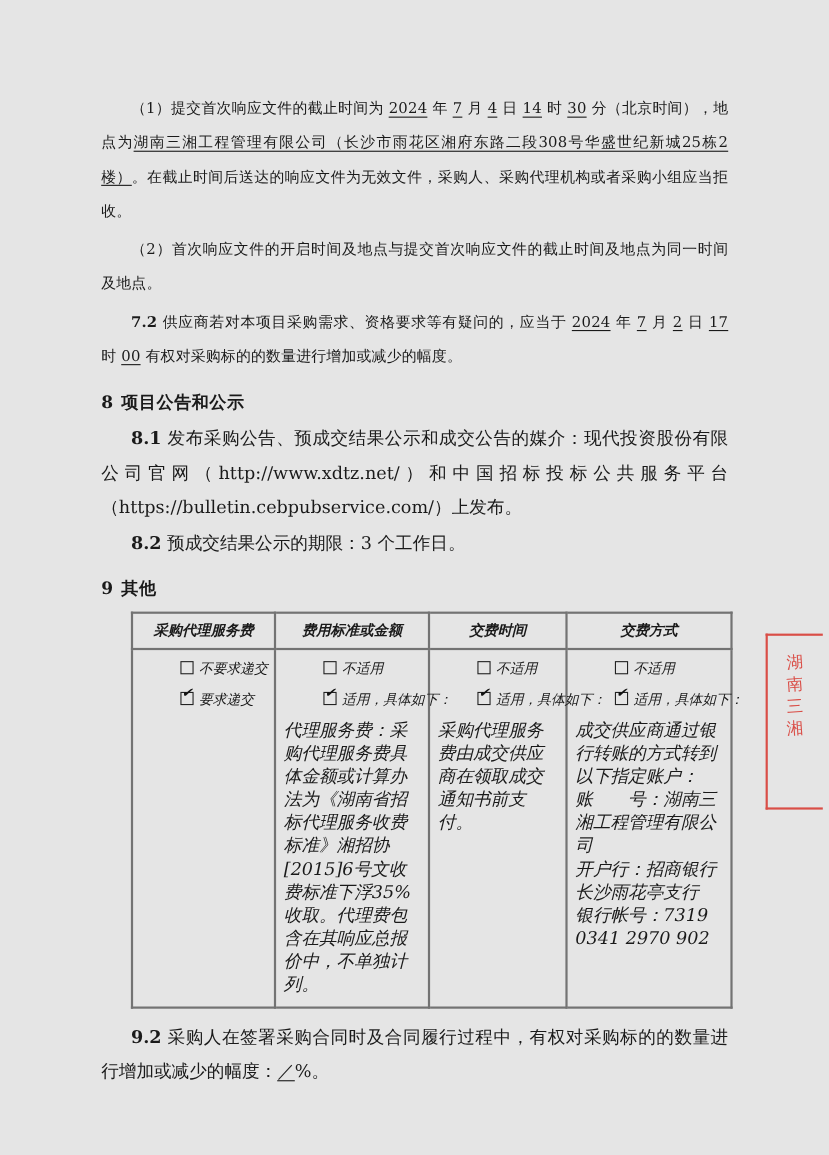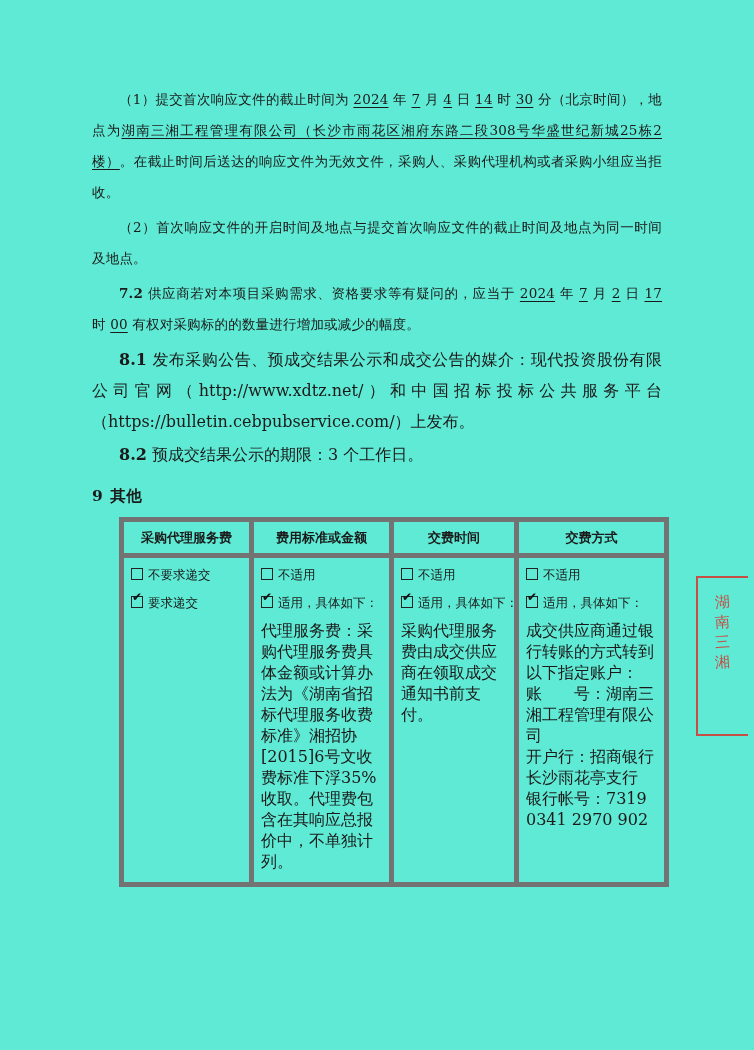--- a/index.html
+++ b/index.html
@@ -4,21 +4,21 @@
 <style>
   html, body {
     margin: 0;
     padding: 0;
     background: #ffffff;
   }
   #page {
     position: relative;
     width: 754px;
     height: 1050px;
-    background: #5eead4;
+    background: #e5e5e5;
     font-family: "DejaVu Serif", "Liberation Serif", serif;
     color: #1a1a1a;
     overflow: hidden;
   }
   .content {
     position: absolute;
     left: 92px;
     top: 84px;
     width: 570px;
   }
@@ -51,26 +51,27 @@
     text-align: justify;
   }
   
   table.fee {
     border-collapse: collapse;
     width: 545px;
     margin: 6px 0 0 27px;
     table-layout: fixed;
   }
   table.fee td, table.fee th {
-    border: 5px solid #737373;
+    border: 2px solid #737373;
     vertical-align: top;
     padding: 6px 7px 10px 7px;
     font-size: 12.5px;
     line-height: 21px;
     font-weight: normal;
+    font-style: italic;
   }
   table.fee th {
     text-align: center;
     font-weight: bold;
     font-size: 13px;
     padding: 5px 4px;
     vertical-align: middle;
   }
   .cb {
     display: inline-block;
@@ -83,21 +84,21 @@
   }
   .cb.checked::after {
     content: "✔";
     position: absolute;
     left: 0px;
     top: -6px;
     font-size: 12px;
     line-height: 12px;
     color: #111;
   }
-  .opt { display: block; margin-bottom: 7px; white-space: nowrap; }
+  .opt { display: block; margin-bottom: 7px; white-space: nowrap; margin-left: 36px; }
   .body-small { font-size: 16px; line-height: 21px; display: block; }
   
   .seal {
     position: absolute;
     right: 6px;
     top: 576px;
     width: 52px;
     height: 160px;
     border: 2px solid #d8342c;
     border-right: none;
@@ -125,20 +126,23 @@
     </p>
 
     <p class="para indent">
       <span>（2）首次响应文件的开启时间及地点与提交首次响应文件的截止时间及地点为同一时间及地点。</span>
     </p>
 
     <p class="para indent">
       <span class="sec-label">7.2</span><span> 供应商若对本项目采购需求、资格要求等有疑问的，应当于 </span><span class="u">2024</span><span> 年 </span><span class="u">7</span><span> 月 </span><span class="u">2</span><span> 日 </span><span class="u">17</span><span> 时 </span><span class="u">00</span><span> 有权对采购标的的数量进行增加或减少的幅度。</span>
     </p>
 
+    <h2 class="heading">
+      <span class="num">8</span><span>项目公告和公示</span>
+    </h2>
 
     <p class="sub">
       <span class="sec-label">8.1</span><span> 发布采购公告、预成交结果公示和成交公告的媒介：现代投资股份有限公司官网（http://www.xdtz.net/）和中国招标投标公共服务平台（https://bulletin.cebpubservice.com/）上发布。</span>
     </p>
 
     <p class="sub">
       <span class="sec-label">8.2</span><span> 预成交结果公示的期限：3 个工作日。</span>
     </p>
 
 
@@ -183,20 +187,23 @@
             <span class="opt"><span class="cb checked"></span><span>适用，具体如下：</span></span>
             <span class="body-small">成交供应商通过银行转账的方式转到以下指定账户：</span>
             <span class="body-small">账　　号：湖南三湘工程管理有限公司</span>
             <span class="body-small">开户行：招商银行长沙雨花亭支行</span>
             <span class="body-small">银行帐号：7319 0341 2970 902</span>
           </td>
         </tr>
       </tbody>
     </table>
 
+    <p class="sub" style="margin-top:10px">
+      <span class="sec-label">9.2</span><span> 采购人在签署采购合同时及合同履行过程中，有权对采购标的的数量进行增加或减少的幅度：</span><span class="u">／</span><span>%。</span>
+    </p>
 
   </div>
 
   <div class="seal">
     <span>湖</span>
     <span>南</span>
     <span>三</span>
     <span>湘</span>
   </div>
 </div>

